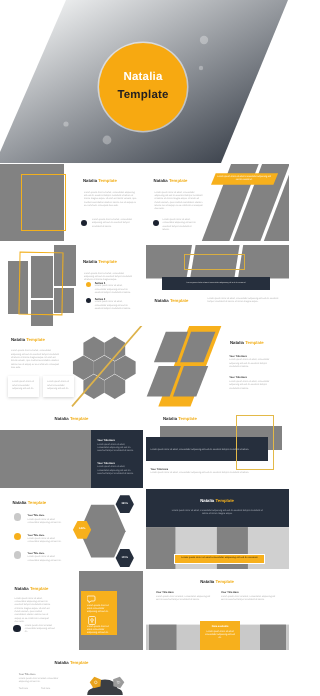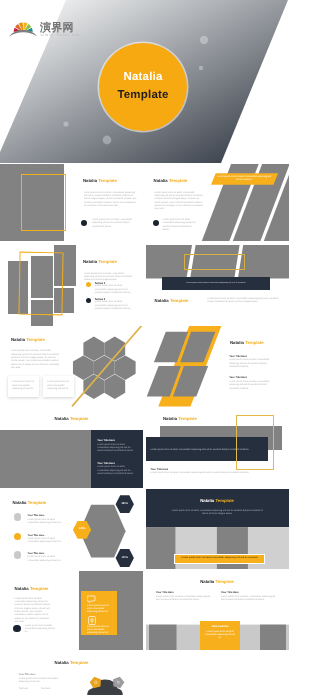--- a/index.html
+++ b/index.html
@@ -63,37 +63,20 @@
       <circle cx="201" cy="68" r="2.2" fill="#ffffff" opacity="0.30"></circle>
       <circle cx="66" cy="124" r="2.6" fill="#ffffff" opacity="0.30"></circle>
       <circle cx="107" cy="140" r="4.4" fill="#ffffff" opacity="0.30"></circle>
     </svg>
     <div class="circle">
       <div class="l1">Natalia</div>
       <div class="l2">Template</div>
     </div>
   </div>
 
-  <div class="logo">
-    <svg width="70" height="28" viewBox="0 0 70 28">
-      <g transform="translate(20.2,27.1)">
-        <g id="wedges">
-            <path d="M-9.59,-0.42 A9.6,9.6 0 0 1 -8.52,-4.43 L-1.77,-0.92 A2,2 0 0 0 -2.00,-0.09 Z" fill="#c2243c"></path>
-            <path d="M-8.10,-5.16 A9.6,9.6 0 0 1 -5.16,-8.10 L-1.07,-1.69 A2,2 0 0 0 -1.69,-1.07 Z" fill="#dd6a2a"></path>
-            <path d="M-4.43,-8.52 A9.6,9.6 0 0 1 -0.42,-9.59 L-0.09,-2.00 A2,2 0 0 0 -0.92,-1.77 Z" fill="#e3941d"></path>
-            <path d="M0.42,-9.59 A9.6,9.6 0 0 1 4.43,-8.52 L0.92,-1.77 A2,2 0 0 0 0.09,-2.00 Z" fill="#f2b514"></path>
-            <path d="M5.16,-8.10 A9.6,9.6 0 0 1 8.10,-5.16 L1.69,-1.07 A2,2 0 0 0 1.07,-1.69 Z" fill="#8cbf4a"></path>
-            <path d="M8.52,-4.43 A9.6,9.6 0 0 1 9.59,-0.42 L2.00,-0.09 A2,2 0 0 0 1.77,-0.92 Z" fill="#1f8f8f"></path>
-          </g>
-      </g>
-      <path d="M6.2,31.5 C9.5,26.8 14.6,24.9 20.2,24.9 C25.8,24.9 30.9,26.8 34.2,31.5 C29.6,28.4 25.0,27.2 20.2,27.2 C15.4,27.2 10.8,28.4 6.2,31.5 Z" fill="#7f7f7f"></path>
-      <text x="37" y="25.8" font-family="'Liberation Sans',sans-serif" font-size="11" font-weight="700" fill="#737373" letter-spacing="0.2">演界网</text>
-      <text x="37.5" y="30.8" font-family="'Liberation Sans',sans-serif" font-size="3.4" letter-spacing="1.35" fill="#b0b0b0">WWW.YANJ.CN</text>
-    </svg>
-  </div>
 
   <div class="grid">
 
     <div class="slide c1" style="top:0">
       <div class="box gray" style="left:0;top:0;width:63.5px;height:77px"></div>
       <div class="orect" style="left:21px;top:10px;width:45px;height:57px"></div>
       <div class="ttl" style="left:83px;top:13.5px"><b>Natalia</b> <i>Template</i></div>
       <div class="para" style="left:84px;top:27.5px;width:52.5px">Lorem ipsum dolor sit amet, consectetur adipiscing elit sed do eiusmod tempor incididunt ut labore et dolore magna aliqua. Ut enim ad minim veniam, quis nostrud exercitation ullamco laboris nisi ut aliquip ex ea commodo consequat duis aute.</div>
       <div class="dot" style="left:81px;top:55.5px;width:6.2px;height:6.2px"></div>
       <div class="para" style="left:92px;top:55px;width:44px">Lorem ipsum dolor sit amet, consectetur adipiscing elit sed do eiusmod tempor incididunt ut labore.</div>

